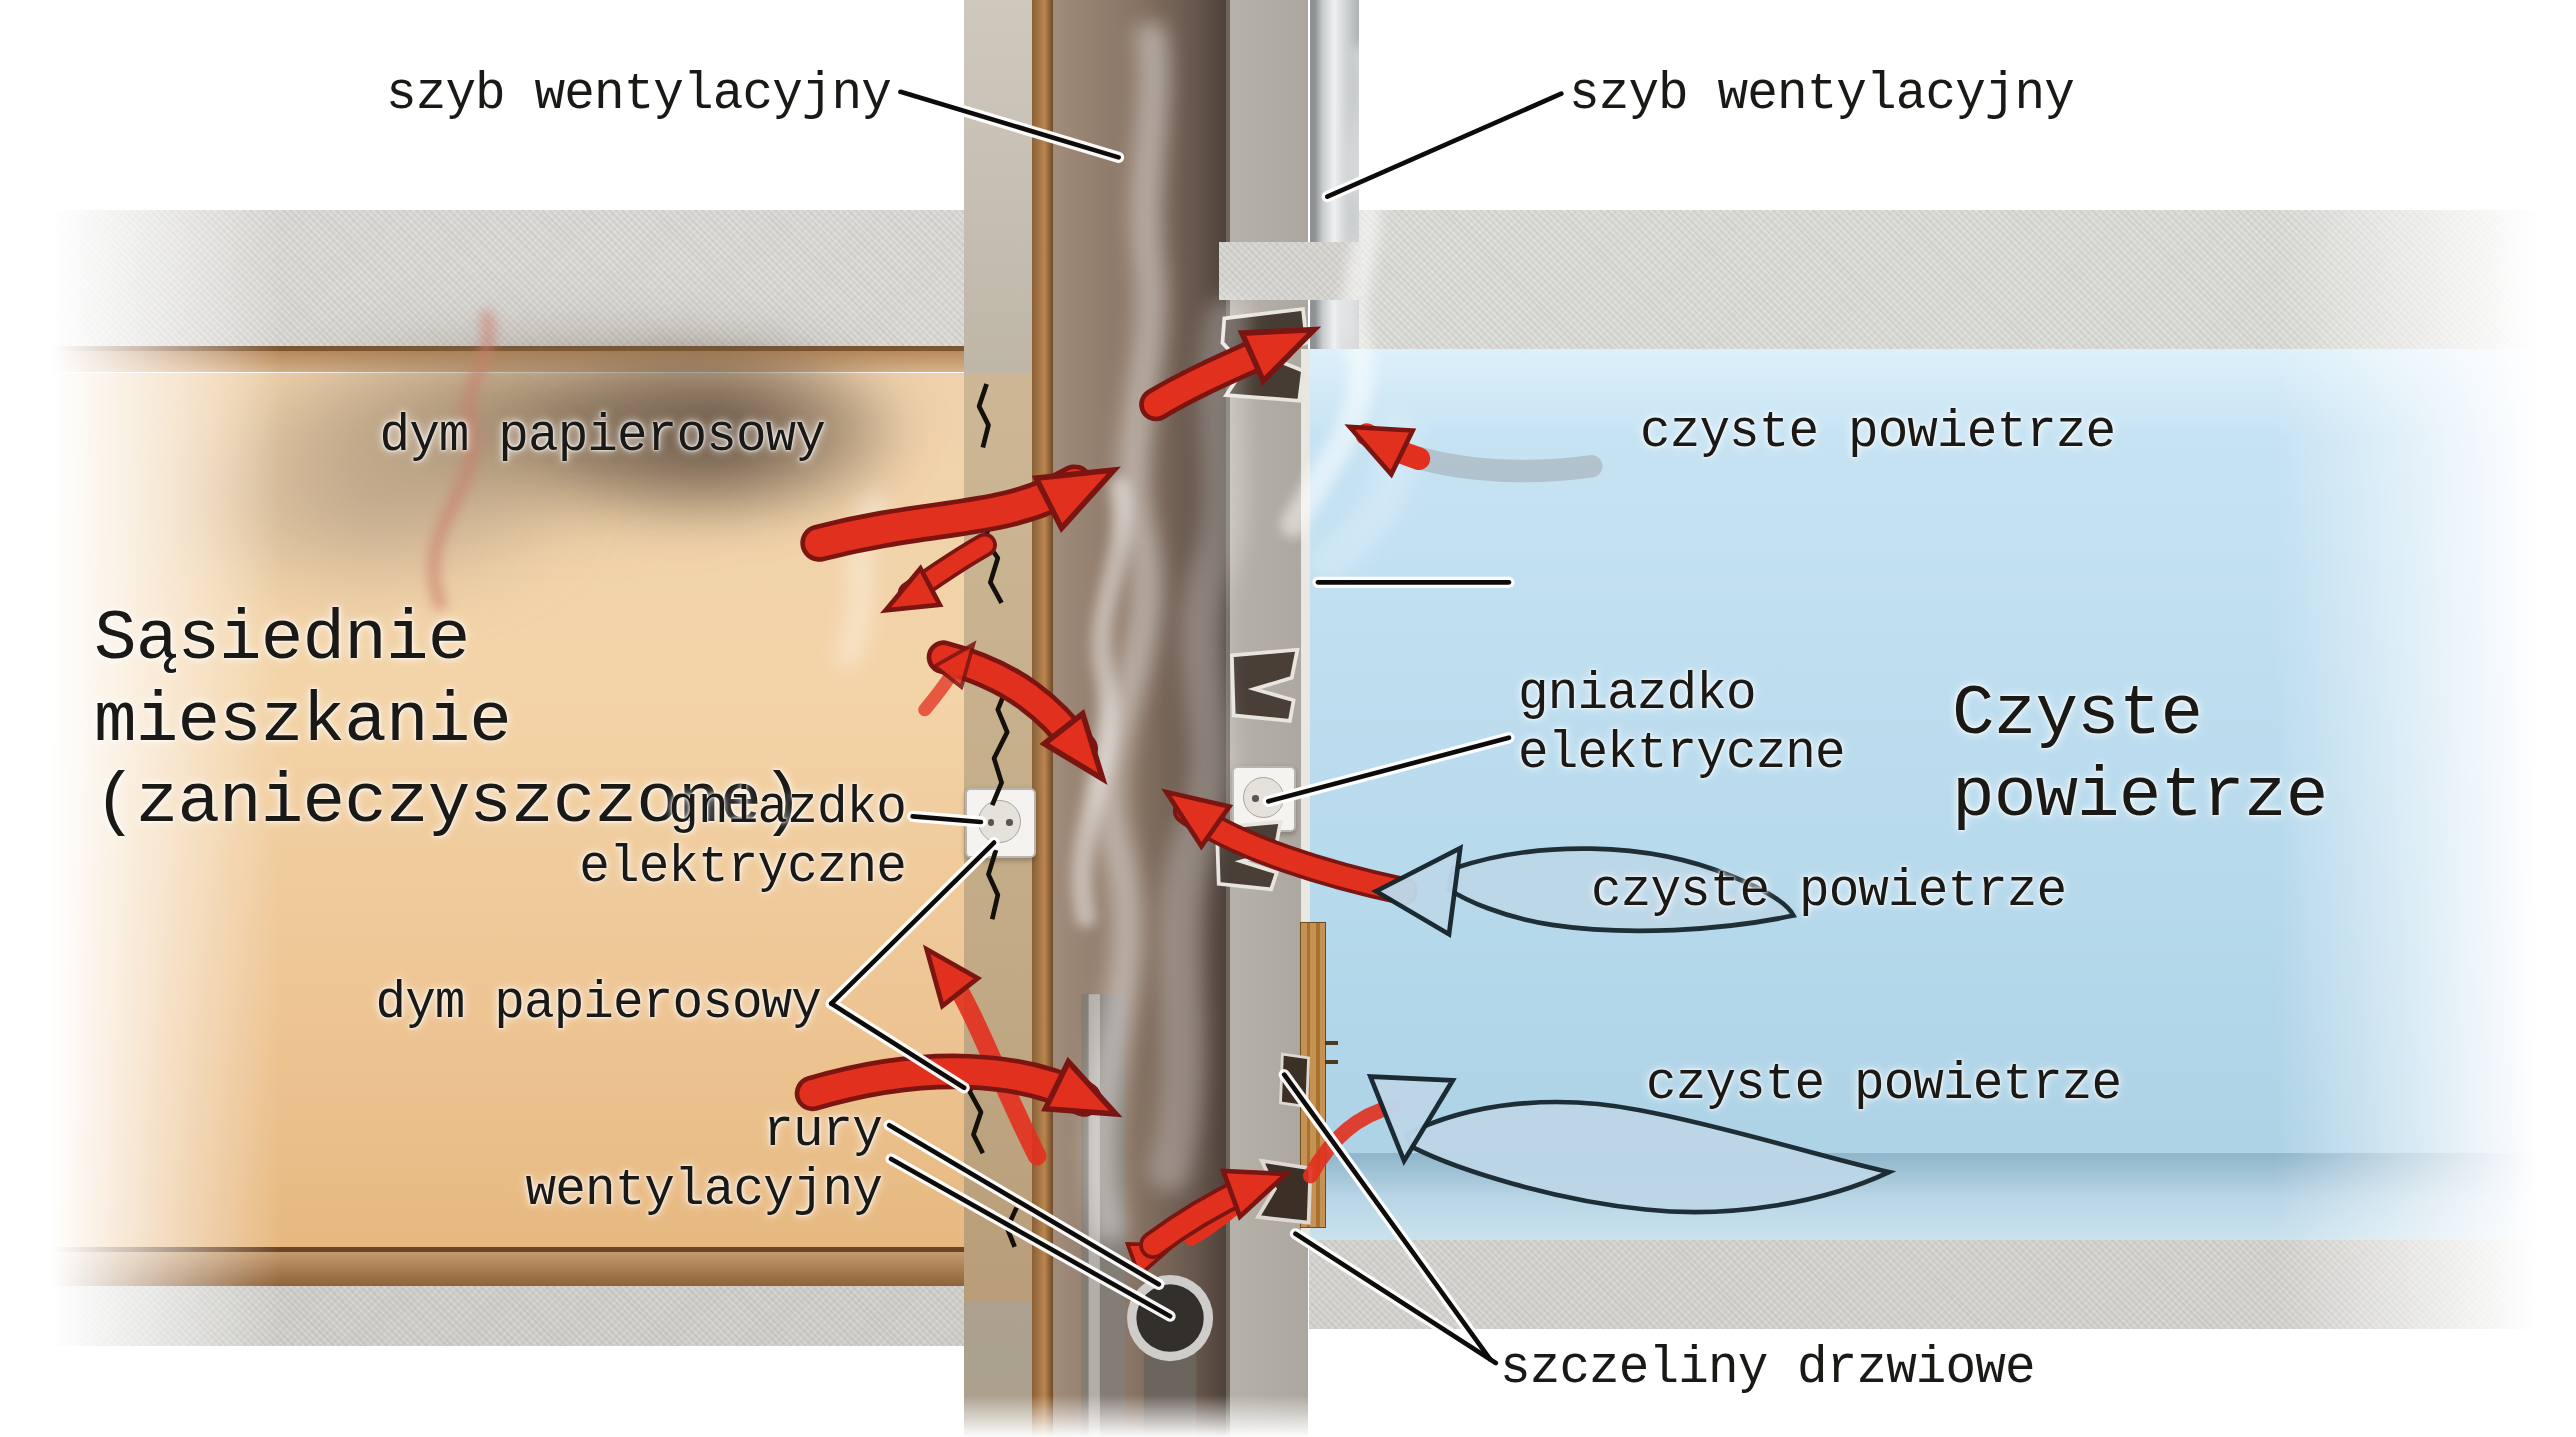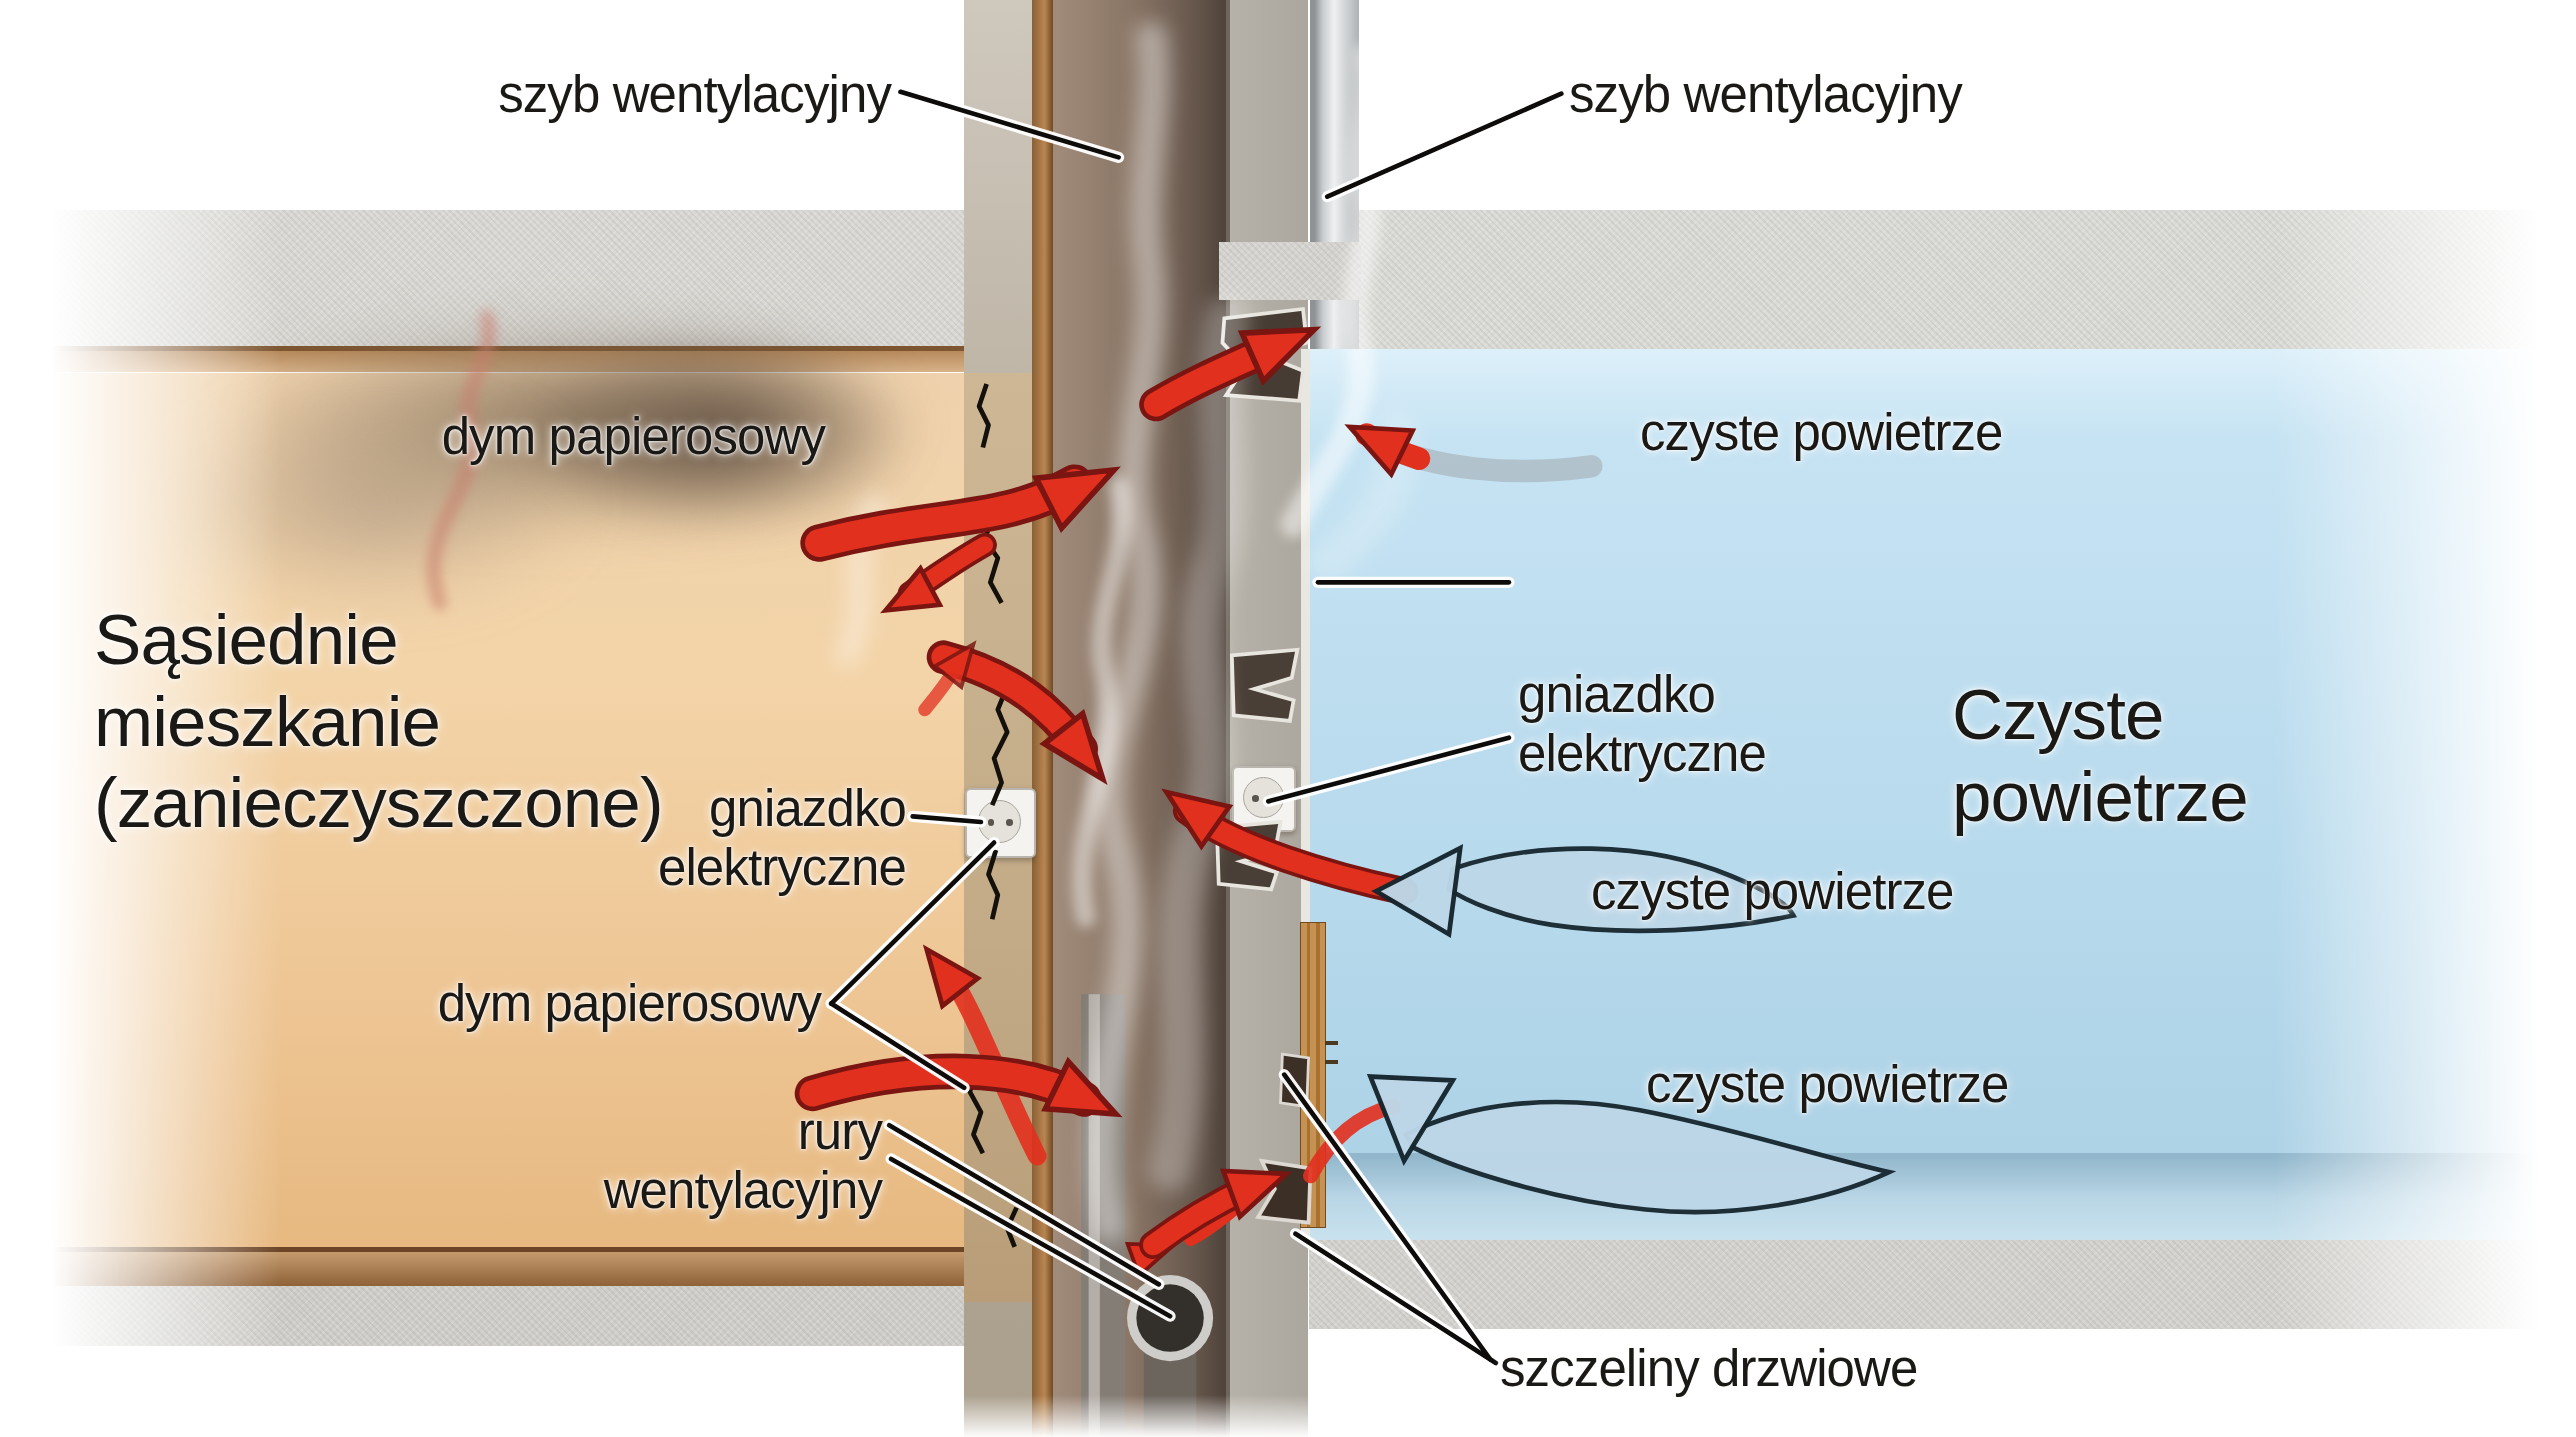--- a/index.html
+++ b/index.html
@@ -1,17 +1,17 @@
 <!DOCTYPE html>
 <html style="font-size:15px"><head>
 <meta charset="utf-8">
 <style>
   html,body{margin:0;padding:0;background:#fff;}
   .stage{position:relative;width:2576px;height:1438px;overflow:hidden;background:#fff;
-         font-family:Liberation Sans, sans-serif;}
+         font-family:Liberation Mono, monospace;}
   .abs{position:absolute;}
   .speckle{background-image:
       repeating-linear-gradient(45deg, rgba(110,104,94,.10) 0 1.9px, rgba(255,255,255,0) 1.9px 4.7px),
       repeating-linear-gradient(-45deg, rgba(255,255,255,.14) 0 1.9px, rgba(255,255,255,0) 1.9px 5.6px);}
   .label{position:absolute;color:#1b1916;font-size:51px;line-height:1.15;white-space:pre-line;
          text-shadow:0 0 9.4px rgba(255,255,255,.95),0 0 3.7px rgba(255,255,255,.9),0 0 1.9px rgba(255,255,255,.9);
          letter-spacing:-0.9px;}
   .title{font-size:71px;text-align:left;margin-top:26px;}
   .r{text-align:right;}
   svg{position:absolute;left:0;top:0;}

